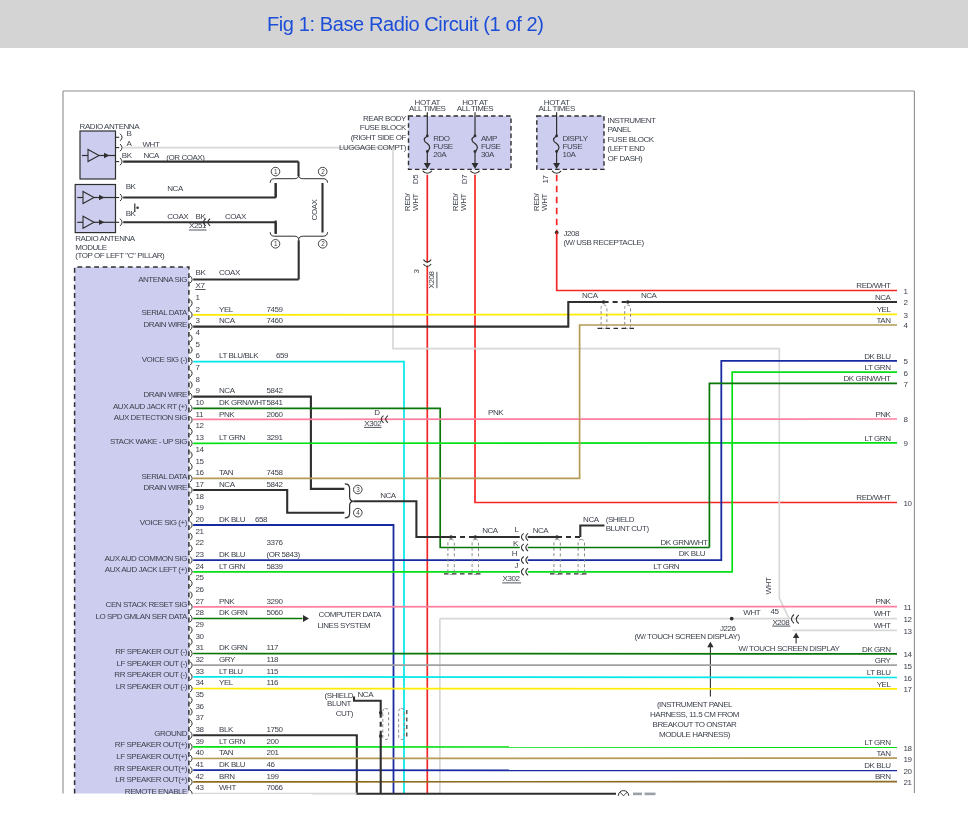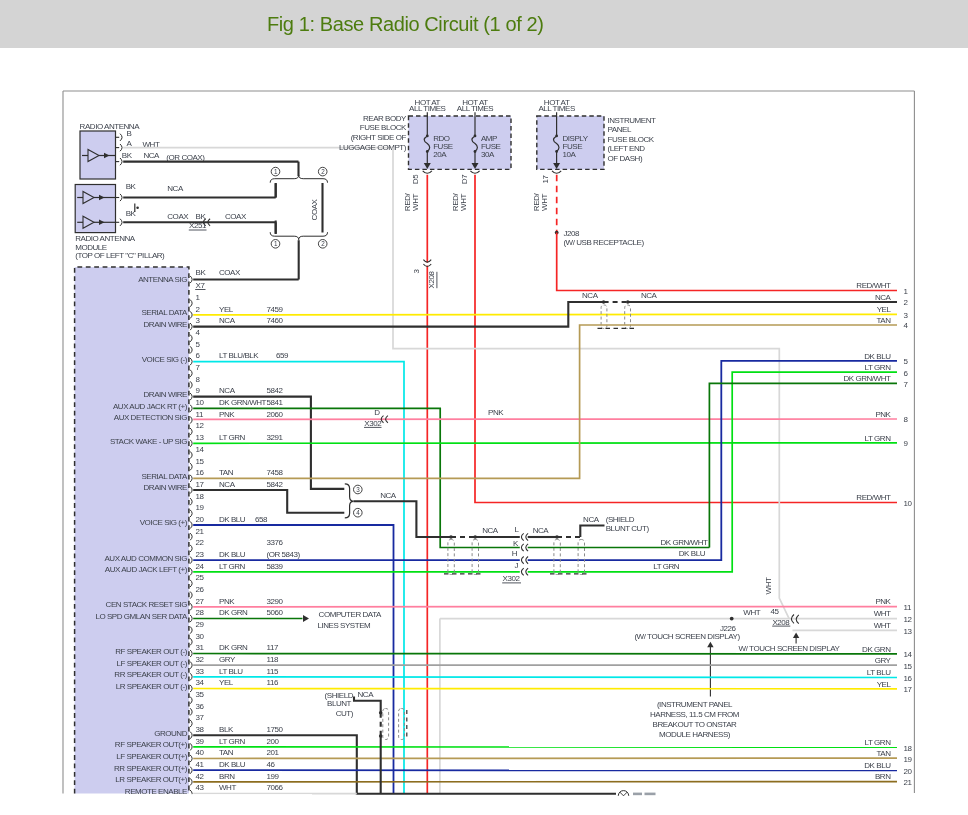--- a/index.html
+++ b/index.html
@@ -1,17 +1,17 @@
 <!DOCTYPE html>
 <html><head><meta charset="utf-8">
 <style>
 html,body{margin:0;padding:0;background:#ffffff;width:968px;height:815px;overflow:hidden}
 *{font-family:"Liberation Sans",sans-serif;}
 .hdr{position:absolute;left:0;top:0;width:968px;height:48px;background:#d4d4d4;}
-.title{position:absolute;left:267px;top:13px;font-size:20px;color:#4d7c0f;letter-spacing:-0.4px;text-align:center;}
+.title{position:absolute;left:267px;top:13px;font-size:20px;color:#1d4ed8;letter-spacing:-0.4px;text-align:center;}
 svg{position:absolute;left:0;top:0}
 </style></head>
 <body>
 <div class="hdr"></div>
 <div class="title">Fig 1: Base Radio Circuit (1 of 2)</div>
 <svg width="968" height="815" viewBox="0 0 968 815" style="letter-spacing:-0.45px">
 <line x1="63.0" y1="91.0" x2="914.4" y2="91.0" stroke="#8d8d8d" stroke-width="1.1"></line>
 <line x1="63.0" y1="91.0" x2="63.0" y2="793.5" stroke="#8d8d8d" stroke-width="1.1"></line>
 <line x1="914.4" y1="91.0" x2="914.4" y2="793.0" stroke="#8d8d8d" stroke-width="1.1"></line>
 <text x="79.6" y="129.0" font-size="8" text-anchor="start" fill="#3d424c" font-weight="normal">RADIO ANTENNA</text>

